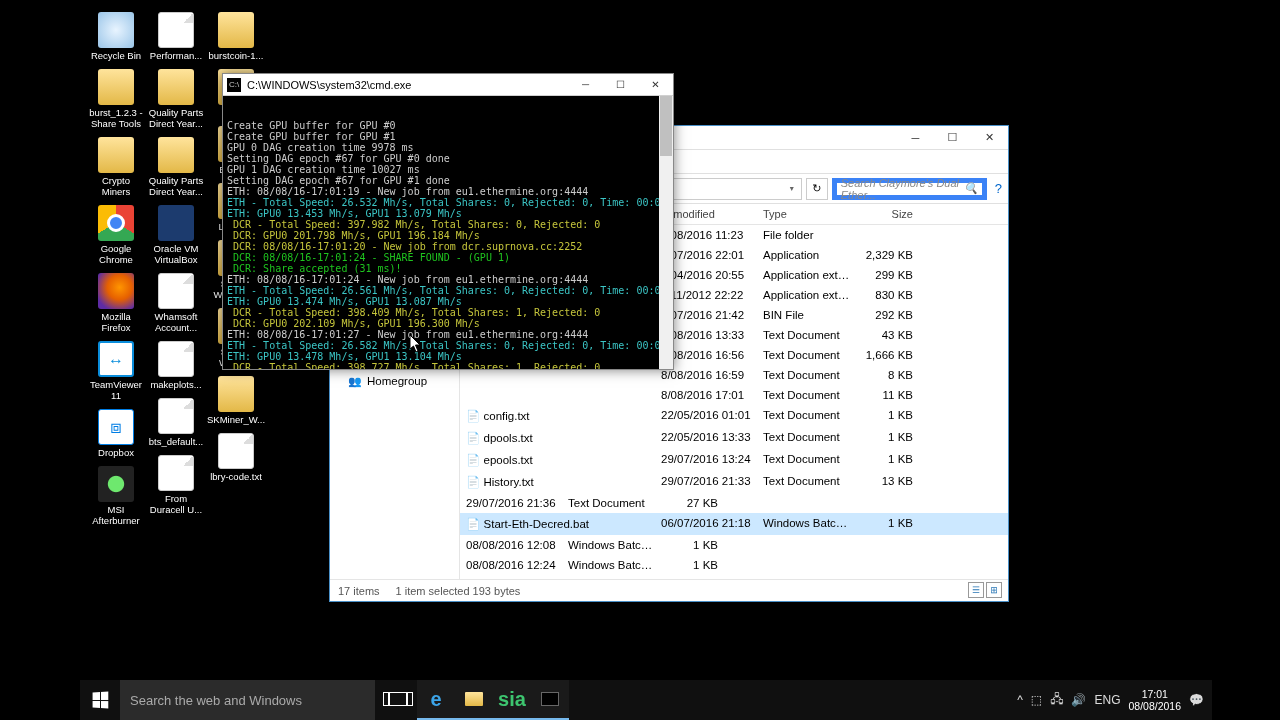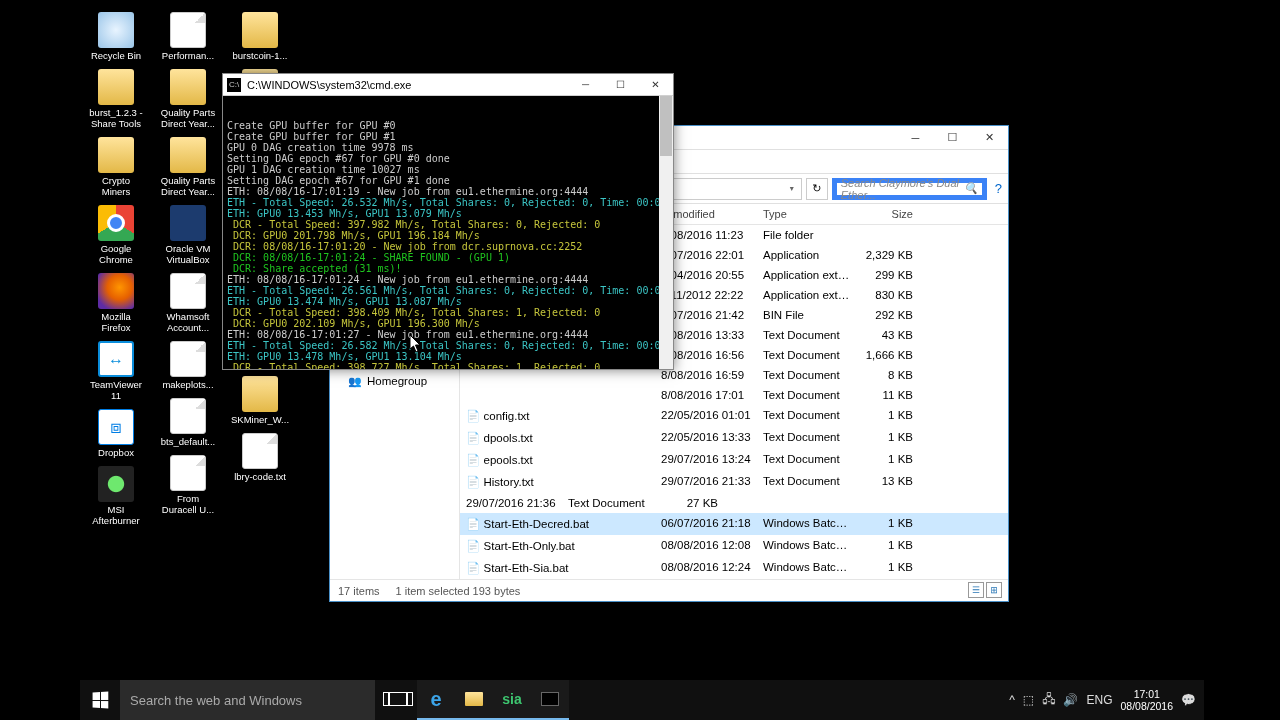--- a/index.html
+++ b/index.html
@@ -8,21 +8,21 @@
 
 .desktop { position: absolute; top: 12px; left: 86px; display: flex; flex-direction: column; flex-wrap: wrap; height: 660px; width: 300px; }
 .d-icon { width: 58px; display: flex; flex-direction: column; align-items: center; margin: 0 1px 8px 1px; cursor: pointer; }
 .d-icon .ic { width: 36px; height: 36px; border-radius: 3px; display: flex; align-items: center; justify-content: center; font-size: 20px; }
 .d-icon .lbl { color: #fff; font-size: 9.5px; text-align: center; line-height: 11px; margin-top: 2px; max-height: 24px; overflow: hidden; text-shadow: 1px 1px 2px #000; }
 .folder { background: linear-gradient(#ffe49c, #e3b847); }
 .file { background: #fff; border: 1px solid #ccc; position: relative; }
 .file::after { content: ""; position: absolute; top: 0; right: 0; width: 10px; height: 10px; background: linear-gradient(135deg, #fff 50%, #ddd 50%); }
 
 
-.taskbar { position: absolute; bottom: 0; left: 80px; right: 76px; height: 40px; background: #101010; display: flex; align-items: center; color: #fff; }
+.taskbar { position: absolute; bottom: 0; left: 80px; right: 68px; height: 40px; background: #101010; display: flex; align-items: center; color: #fff; }
 .start-btn { width: 40px; height: 40px; display: flex; align-items: center; justify-content: center; cursor: pointer; }
 .win-logo { display: grid; grid-template-columns: 1fr 1fr; gap: 1px; width: 16px; height: 16px; transform: perspective(30px) rotateY(-12deg); }
 .win-logo span { background: #fff; }
 .search-box { flex: 0 0 255px; height: 40px; background: #2b2b2b; display: flex; align-items: center; padding-left: 10px; color: #aaa; font-size: 13px; }
 .task-btns { display: flex; height: 40px; margin-left: 4px; }
 .tbtn { width: 38px; height: 40px; display: flex; align-items: center; justify-content: center; cursor: pointer; border-bottom: 2px solid transparent; }
 .tbtn.active { border-bottom: 2px solid #76b9ed; background: #1a1a1a; }
 .spacer { flex: 1; }
 .tray { display: flex; align-items: center; gap: 8px; padding-right: 8px; font-size: 11px; }
 .tray .clock { text-align: center; line-height: 12px; font-size: 10.5px; }
@@ -73,32 +73,32 @@
 .tv-ic { background: #fff; border-radius: 6px; border: 2px solid #0a8ddb; position: relative; }
 .tv-ic::after { content: "↔"; position: absolute; inset: 0; display: flex; align-items: center; justify-content: center; color: #0a8ddb; font-size: 16px; font-weight: bold; }
 .db-ic { background: #fff; border-radius: 4px; border: 1px solid #007ee5; position: relative; }
 .db-ic::after { content: "⧈"; color: #007ee5; position: absolute; inset: 0; display: flex; align-items: center; justify-content: center; font-size: 18px; }
 .afterburner-ic { background: radial-gradient(#6ee86e 30%, #222 34%); border-radius: 50%; }
 .cursor-ptr { position: absolute; left: 410px; top: 335px; width: 12px; height: 18px; z-index: 999; pointer-events: none; }
 .cursor-ptr svg { width: 12px; height: 18px; }
 
 .edge-ic { color: #3ca4e8; font-size: 20px; font-weight: bold; }
 .folder-tb { width: 18px; height: 14px; background: linear-gradient(#ffe49c, #e3b847); border-radius: 1px; }
-.sia-tb { color: #3dc56f; font-size: 14px; font-weight: bold; }
+.sia-tb { color: #3dc56f; font-size: 20px; font-weight: bold; }
 .cmd-tb { width: 18px; height: 14px; background: #000; border: 1px solid #666; }
 .taskview-ic { width: 18px; height: 14px; border: 1.5px solid #fff; position: relative; }
 .taskview-ic::before,.taskview-ic::after { content: ""; position: absolute; width: 4px; height: 12px; border: 1.5px solid #fff; top: -1px; }
 .taskview-ic::before { left: -7px; } .taskview-ic::after { right: -7px; }
 
 .tray-ic { font-size: 12px; opacity: .85; }
 </style>
 </head>
 <body>
 
-<div class="desktop" id="desktop" style="display: flex; flex-direction: row; gap: 12px;">
+<div class="desktop" id="desktop" style="display: flex; flex-direction: row; gap: 0px;">
     <div style="display: flex; flex-direction: column;">
       <div class="d-icon">
         <div class="ic recycle-bin"></div>
         <div class="lbl">Recycle Bin</div>
       </div>
       <div class="d-icon">
         <div class="ic folder"></div>
         <div class="lbl">burst_1.2.3 - Share Tools</div>
       </div>
       <div class="d-icon">
@@ -349,27 +349,25 @@
             <div class="col-type">Text Document</div>
             <div class="col-size">27 KB</div>
           </div>
           <div class="fl-row selected">
             <div class="col-name">📄 Start-Eth-Decred.bat</div>
             <div class="col-mod">06/07/2016 21:18</div>
             <div class="col-type">Windows Batch File</div>
             <div class="col-size">1 KB</div>
           </div>
           <div class="fl-row">
-            <div class="col-name">📄 Start-Eth-Only.bat</div>
             <div class="col-mod">08/08/2016 12:08</div>
             <div class="col-type">Windows Batch File</div>
             <div class="col-size">1 KB</div>
           </div>
           <div class="fl-row">
-            <div class="col-name">📄 Start-Eth-Sia.bat</div>
             <div class="col-mod">08/08/2016 12:24</div>
             <div class="col-type">Windows Batch File</div>
             <div class="col-size">1 KB</div>
           </div>
         </div>
     </div>
   </div>
   <div class="exp-status">
     <span>17 items</span>
     <span>1 item selected  193 bytes</span>

